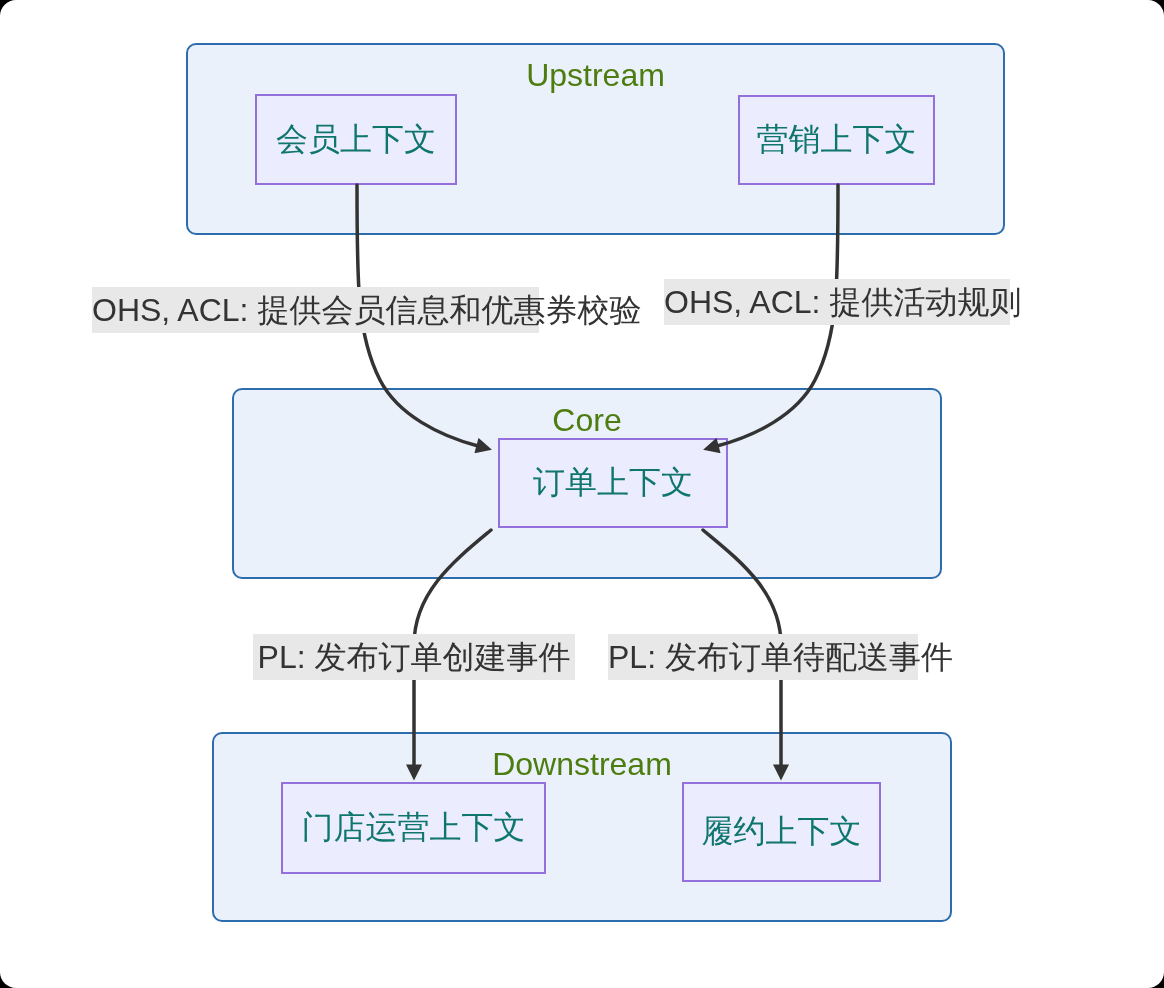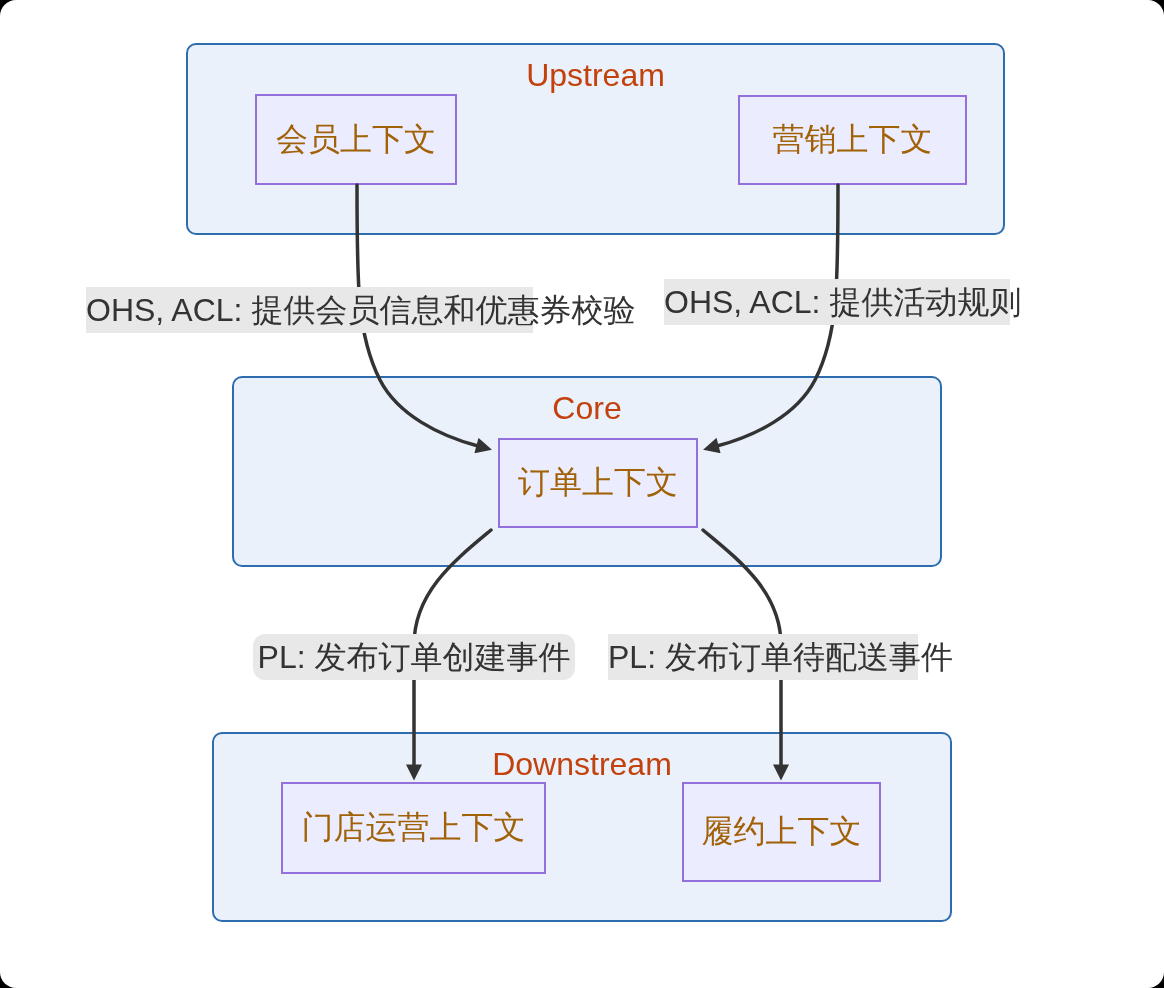--- a/index.html
+++ b/index.html
@@ -27,33 +27,33 @@
     box-sizing: border-box;
     z-index: 1;
   }
   .cluster-title {
     position: absolute;
     width: 100%;
     top: 12px;
     text-align: center;
     font-size: 32px;
     font-weight: 400;
-    color: #c2410c;
+    color: #4d7c0f;
     z-index: 2;
   }
   .node {
     position: absolute;
     background: #ECECFF;
     border: 2px solid #9370DB;
     box-sizing: border-box;
     display: flex;
     align-items: center;
     justify-content: center;
     font-size: 32px;
-    color: #a16207;
+    color: #0f766e;
     z-index: 2;
     white-space: nowrap;
   }
   .edges-svg {
     position: absolute;
     left: 0;
     top: 0;
     z-index: 3;
     pointer-events: none;
   }
@@ -63,32 +63,32 @@
     color: #333333;
     font-size: 32px;
     height: 46px;
     line-height: 46px;
     text-align: center;
     z-index: 4;
     white-space: nowrap;
   }
   
   #cluster-upstream   { left: 186px; top: 43px;  width: 819px; height: 192px; }
-  #cluster-core       { left: 232px; top: 376px; width: 710px; height: 191px; }
+  #cluster-core       { left: 232px; top: 388px; width: 710px; height: 191px; }
   #cluster-downstream { left: 212px; top: 732px; width: 740px; height: 190px; }
 
   #node-member      { left: 255px; top: 94px;  width: 202px; height: 91px; }
-  #node-marketing   { left: 738px; top: 95px;  width: 229px; height: 90px; }
-  #node-order       { left: 498px; top: 438px; width: 200px; height: 90px; }
+  #node-marketing   { left: 738px; top: 95px;  width: 197px; height: 90px; }
+  #node-order       { left: 498px; top: 438px; width: 230px; height: 90px; }
   #node-store       { left: 281px; top: 782px; width: 265px; height: 92px; }
   #node-fulfillment { left: 682px; top: 782px; width: 199px; height: 100px; }
 
-  #edge-label-1 { left: 86px;  top: 287px; width: 447px; }
+  #edge-label-1 { left: 92px;  top: 287px; width: 447px; }
   #edge-label-2 { left: 664px; top: 279px; width: 346px; }
-  #edge-label-3 { left: 253px; top: 634px; width: 322px; border-radius: 12px; }
+  #edge-label-3 { left: 253px; top: 634px; width: 322px; }
   #edge-label-4 { left: 608px; top: 634px; width: 310px; }
 </style>
 </head>
 <body>
 
 <div class="page">
 
   <div class="cluster" id="cluster-upstream">
     <div class="cluster-title">Upstream</div>
   </div>

